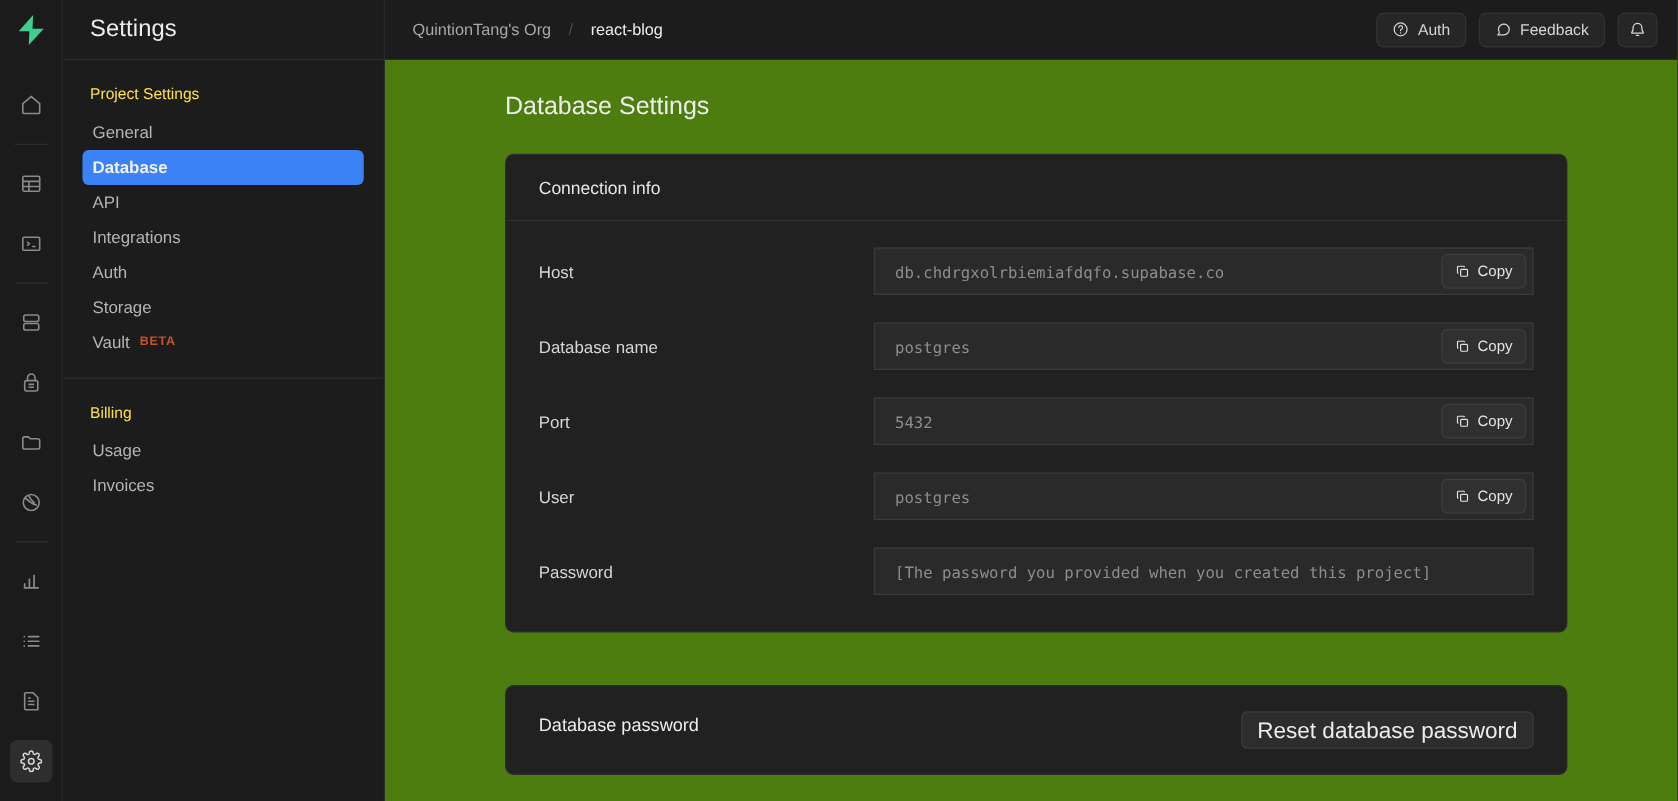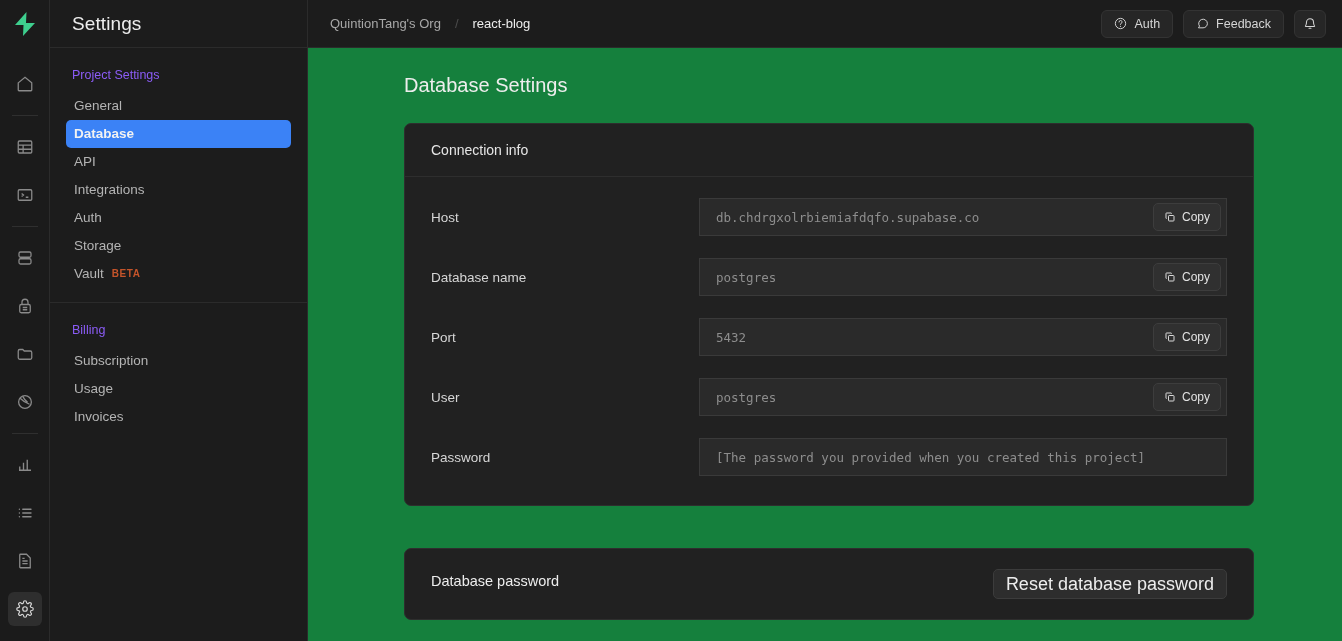--- a/index.html
+++ b/index.html
@@ -40,33 +40,33 @@
     display: flex; flex-direction: column;
   }
   .sidebar-head {
     height: 48px; display: flex; align-items: center;
     padding: 0 22px; border-bottom: 1px solid #2b2b2b;
   }
   .sidebar-title { font-size: 19px; color: #ededed; font-weight: 400; letter-spacing: .1px; }
   .nav-block { padding: 20px 16px 14px 16px; }
   .nav-block.second { border-top: 1px solid #2b2b2b; }
   .nav-head {
-    font-size: 12.5px; color: #8b5cf6; padding: 0 6px 10px 6px; font-weight: 400;
+    font-size: 12.5px; color: #fde047; padding: 0 6px 10px 6px; font-weight: 400;
   }
   .nav-item {
     display: flex; align-items: center; gap: 8px;
     font-size: 13.5px; color: #b4b4b4;
     padding: 6px 8px; border-radius: 5px; cursor: pointer;
     line-height: 16px;
   }
   .nav-item.active { background: #3b82f6; color: #f2f2f2; font-weight: 700; }
   .beta-badge { font-size: 10px; color: #c4542a; letter-spacing: .6px; font-weight: 600; }
 
   
-  .main { flex: 1; height: 641px; display: flex; flex-direction: column; background: #15803d; min-width: 0; }
+  .main { flex: 1; height: 641px; display: flex; flex-direction: column; background: #4d7c0f; min-width: 0; }
   .topbar {
     height: 48px; flex: 0 0 48px;
     border-bottom: 1px solid #2b2b2b;
     display: flex; align-items: center; padding: 0 16px 0 22px;
     background: #1c1c1c;
   }
   .crumb { font-size: 13px; color: #a8a8a8; cursor: pointer; }
   .crumb.current { color: #ededed; }
   .crumb-sep { font-size: 13px; color: #4d4d4d; margin: 0 14px; }
   .topbar-right { margin-left: auto; display: flex; align-items: center; gap: 10px; }
@@ -228,23 +228,20 @@
       <span>Storage</span>
     </div>
     <div class="nav-item">
       <span>Vault</span>
       <span class="beta-badge">BETA</span>
     </div>
   </div>
 
   <div class="nav-block second">
     <div class="nav-head">Billing</div>
-    <div class="nav-item">
-      <span>Subscription</span>
-    </div>
     <div class="nav-item">
       <span>Usage</span>
     </div>
     <div class="nav-item">
       <span>Invoices</span>
     </div>
   </div>
 </div>
 
 <div class="main">

